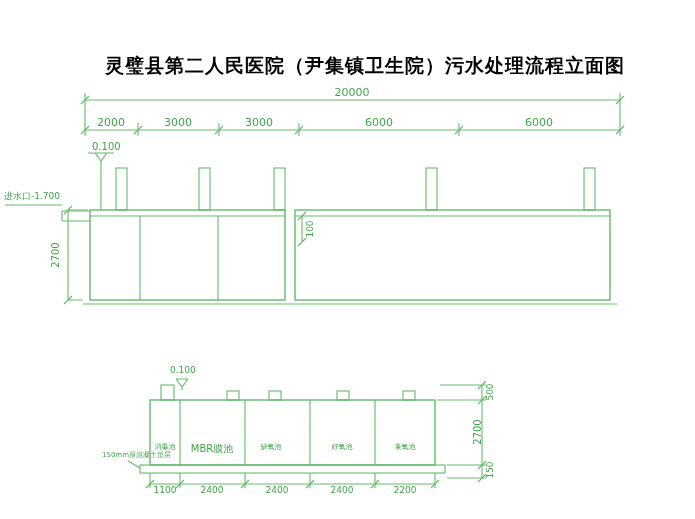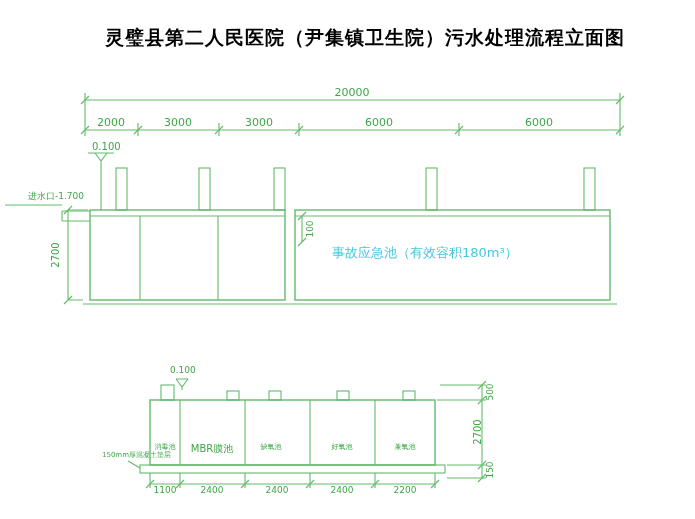--- a/index.html
+++ b/index.html
@@ -5,21 +5,21 @@
   * { margin:0; padding:0; box-sizing:border-box; }
   html,body { background:#fff; }
   #canvas {
     position:relative; width:695px; height:519px; background:#ffffff;
     overflow:hidden; font-family:"DejaVu Sans","Liberation Sans",sans-serif;
   }
   .txt { position:absolute; white-space:nowrap; color:var(--dimtext,#3fa548); line-height:1; }
   .ctr { transform:translateX(-50%); }
   .rot { transform:translate(-50%,-50%) rotate(-90deg); }
   .cyan { color:var(--label,#45c8dc); }
-  .title { color:var(--titlec,#000); font-weight:bold; letter-spacing:1px; }
+  .title { color:var(--titlec,#000); font-weight:bold; letter-spacing:1px;margin-top:28px; }
   svg { position:absolute; left:0; top:0; }
   .ln  { stroke:var(--line,#63bb6a); stroke-width:1.1; fill:none; }
   .ln2 { stroke:var(--line,#63bb6a); stroke-width:1.4; fill:none; }
 </style>
 </head>
 <body>
 
 <div id="canvas">
 
   <svg width="695" height="519" viewBox="0 0 695 519">
@@ -76,24 +76,23 @@
 
   <span class="txt ctr title" style="left:365px; top:28px; font-size:19px;">灵璧县第二人民医院（尹集镇卫生院）污水处理流程立面图</span>
 
   <span class="txt ctr" style="left:352px; top:87px; font-size:11px;">20000</span>
   <span class="txt ctr" style="left:111px; top:117px; font-size:11px;">2000</span>
   <span class="txt ctr" style="left:178px; top:117px; font-size:11px;">3000</span>
   <span class="txt ctr" style="left:259px; top:117px; font-size:11px;">3000</span>
   <span class="txt ctr" style="left:379px; top:117px; font-size:11px;">6000</span>
   <span class="txt ctr" style="left:539px; top:117px; font-size:11px;">6000</span>
   <span class="txt" style="left:92px; top:142px; font-size:10px;">0.100</span>
-  <span class="txt" style="left:4px; top:192px; font-size:9px;margin-left:24px;">进水口-1.700</span>
+  <span class="txt" style="left:4px; top:192px; font-size:9px;">进水口-1.700</span>
   <span class="txt rot" style="left:56px; top:255px; font-size:10px;">2700</span>
   <span class="txt rot" style="left:310px; top:229px; font-size:9px;">100</span>
-  <span class="txt cyan" style="left:332px; top:246px; font-size:13px;">事故应急池（有效容积180m³）</span>
 
   <span class="txt" style="left:170px; top:366px; font-size:9px;">0.100</span>
   <span class="txt ctr" style="left:165px; top:444px; font-size:7px;">消毒池</span>
   <span class="txt ctr" style="left:212px; top:444px; font-size:10px;">MBR膜池</span>
   <span class="txt ctr" style="left:271px; top:444px; font-size:7px;">缺氧池</span>
   <span class="txt ctr" style="left:342px; top:444px; font-size:7px;">好氧池</span>
   <span class="txt ctr" style="left:405px; top:444px; font-size:7px;text-align:right;">兼氧池</span>
   <span class="txt" style="left:102px; top:452px; font-size:7px;">150mm厚混凝土垫层</span>
   <span class="txt ctr" style="left:165px; top:486px; font-size:9px;">1100</span>
   <span class="txt ctr" style="left:212px; top:486px; font-size:9px;">2400</span>

